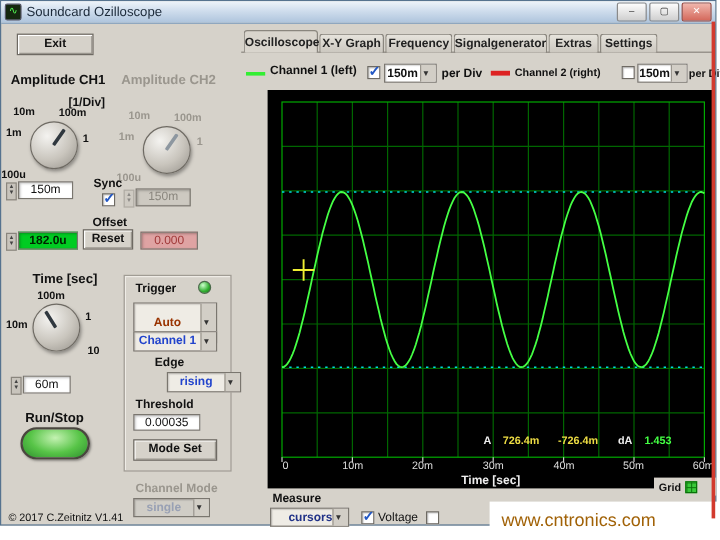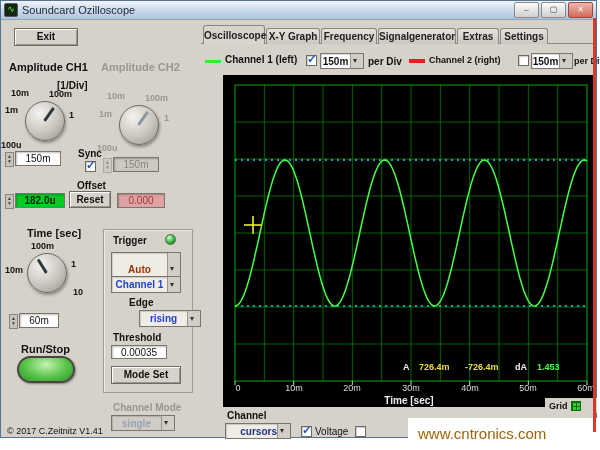--- a/index.html
+++ b/index.html
@@ -258,21 +258,21 @@
       <span class="meas" style="left:242px;color:#eedd44;">-726.4m</span>
       <span class="meas" style="left:292px;color:#eee;">dA</span>
       <span class="meas" style="left:314px;color:#44ff44;">1.453</span>
     </div>
 
     <div class="gridctl">
       <span>Grid</span>
       <span class="gridicon"></span>
     </div>
 
-    <div class="lbl" style="left:226px;top:409px;">Channel</div>
+    <div class="lbl" style="left:226px;top:409px;">Measure</div>
     <div class="dd" style="left:224px;top:422px;width:66px;height:16px;">
       <span class="t" style="color:#223388;text-align:right;">cursors</span>
       <span class="ar"></span>
     </div>
     <div class="cb on" style="left:300px;top:425px;"></div>
     <div class="lbl" style="left:314px;top:425px;font-weight:normal;">Voltage</div>
     <div class="cb" style="left:354px;top:425px;"></div>
     <div class="lbl" style="left:368px;top:425px;font-weight:normal;margin-top:33px;">Time</div>
 
   </div>

